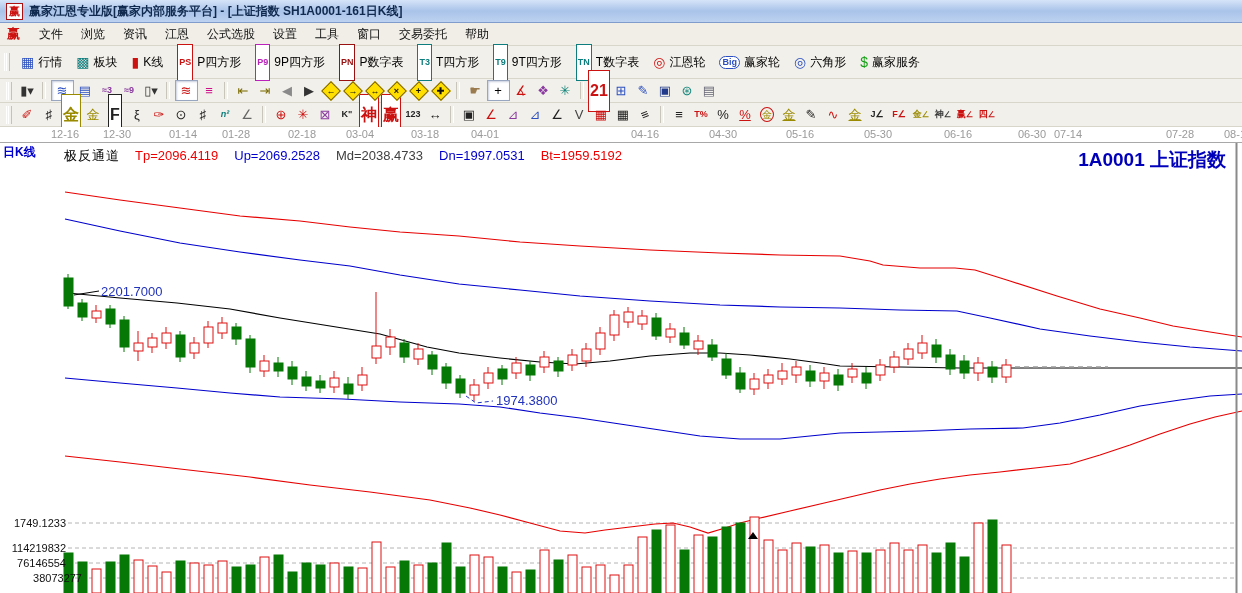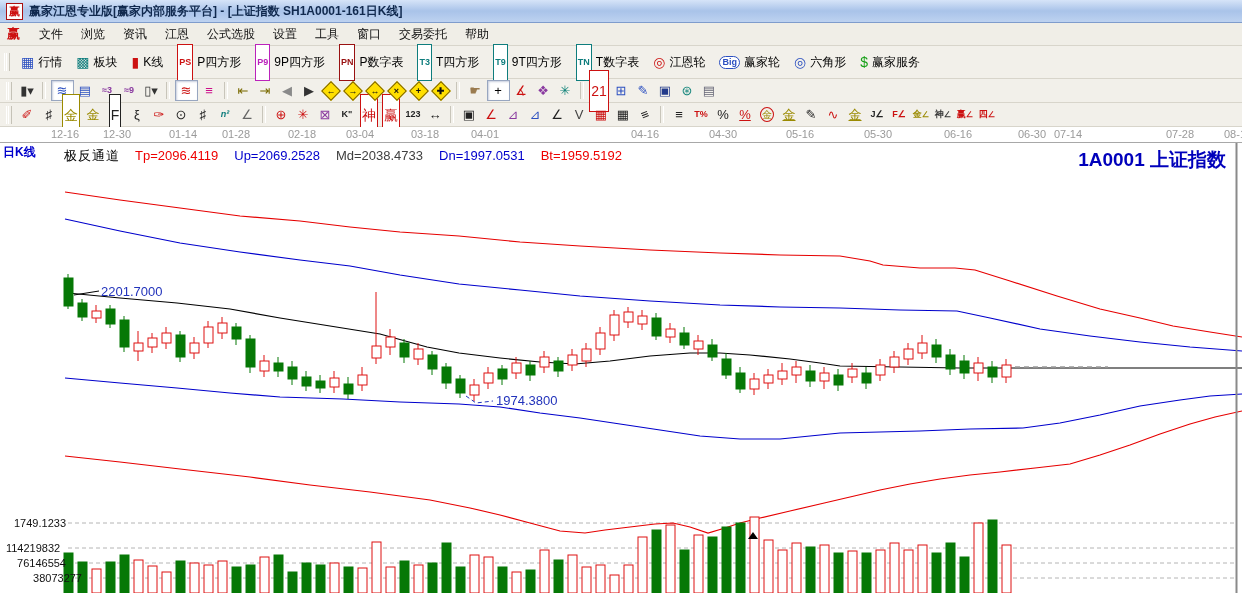--- a/index.html
+++ b/index.html
@@ -21,21 +21,21 @@
 .badge{font-size:9px;font-weight:bold;border:1px solid;padding:12px 1px;line-height:11px;background:#fff}
 .badge.round{border-radius:8px;padding:0 2px}
 .tb-s{height:23px;padding-left:4px}
 .cell{width:21px;height:19px;display:flex;align-items:center;justify-content:center;
   font-size:13px;line-height:13px;margin:0 0.5px;cursor:default}
 .cell.pressed{background:#fff;border:1px solid #98a6c0;box-shadow:inset 1px 1px 2px #c8cede}
 .cell .sm{font-size:9px;font-weight:bold}
 .cell .u{text-decoration:underline}
 .cell .circ{border:1px solid #cc1111;border-radius:50%;padding:0 1px;font-size:10px}
 .cell .slant{display:inline-block;transform:rotate(-22deg)}
-.badge2{font-size:14px;font-weight:normal;border:1px solid;line-height:12px;padding:14px 1px;background:#fff}
+.badge2{font-size:16px;font-weight:bold;border:1px solid;line-height:12px;padding:14px 1px;background:#fff}
 .sep{width:2px;height:17px;border-left:1px solid #c8c5ba;border-right:1px solid #fff;margin:0 4px}
 .handle{width:2px;height:18px;border-left:3px double #fff;border-right:1px solid #c5c2b7;margin:0 4px 0 2px}
 .dmd{width:12px;height:12px;transform:rotate(45deg);background:#ffdf00;border:1px solid #7c6200;
   display:flex;align-items:center;justify-content:center}
 .dmd>span{transform:rotate(-45deg);font-size:9px;font-weight:bold;color:#111;line-height:9px}
 .datestrip{height:15px;background:#fff;position:relative;border-bottom:1px solid #a8a8a8}
 .datelabel{position:absolute;top:1px;font-size:11px;color:#9a9a9a;transform:translateX(-50%);white-space:nowrap}
 .chartarea{position:relative;height:456px;background:#fff}
 #csvg{position:absolute;left:0;top:0}
 .klabel{position:absolute;left:3px;top:1px;color:#0000cc;font-size:12px;font-weight:bold}
@@ -620,16 +620,16 @@
         <span class="param" style="color: #404040;">Md=2038.4733</span>
         <span class="param" style="color: rgb(0, 0, 204);">Dn=1997.0531</span>
         <span class="param" style="color: rgb(238, 0, 0);">Bt=1959.5192</span>
       </span>
   </div>
   <span class="symbol">1A0001 上证指数</span>
 
 <div class="ann" style="left: 101px; top: 141px;">2201.7000</div>
     <div class="ann" style="left: 496px; top: 250px;">1974.3800</div>
     <div class="scalelab" style="top: 374px;">1749.1233</div>
-    <div class="scalelab" style="top: 399px; text-align: center;">114219832</div>
+    <div class="scalelab" style="top: 399px;">114219832</div>
     <div class="scalelab" style="top: 414px;">76146554</div>
     <div class="scalelab" style="top: 429px; margin-left: 16px;">38073277</div>
   </div>
 
 </body></html>

